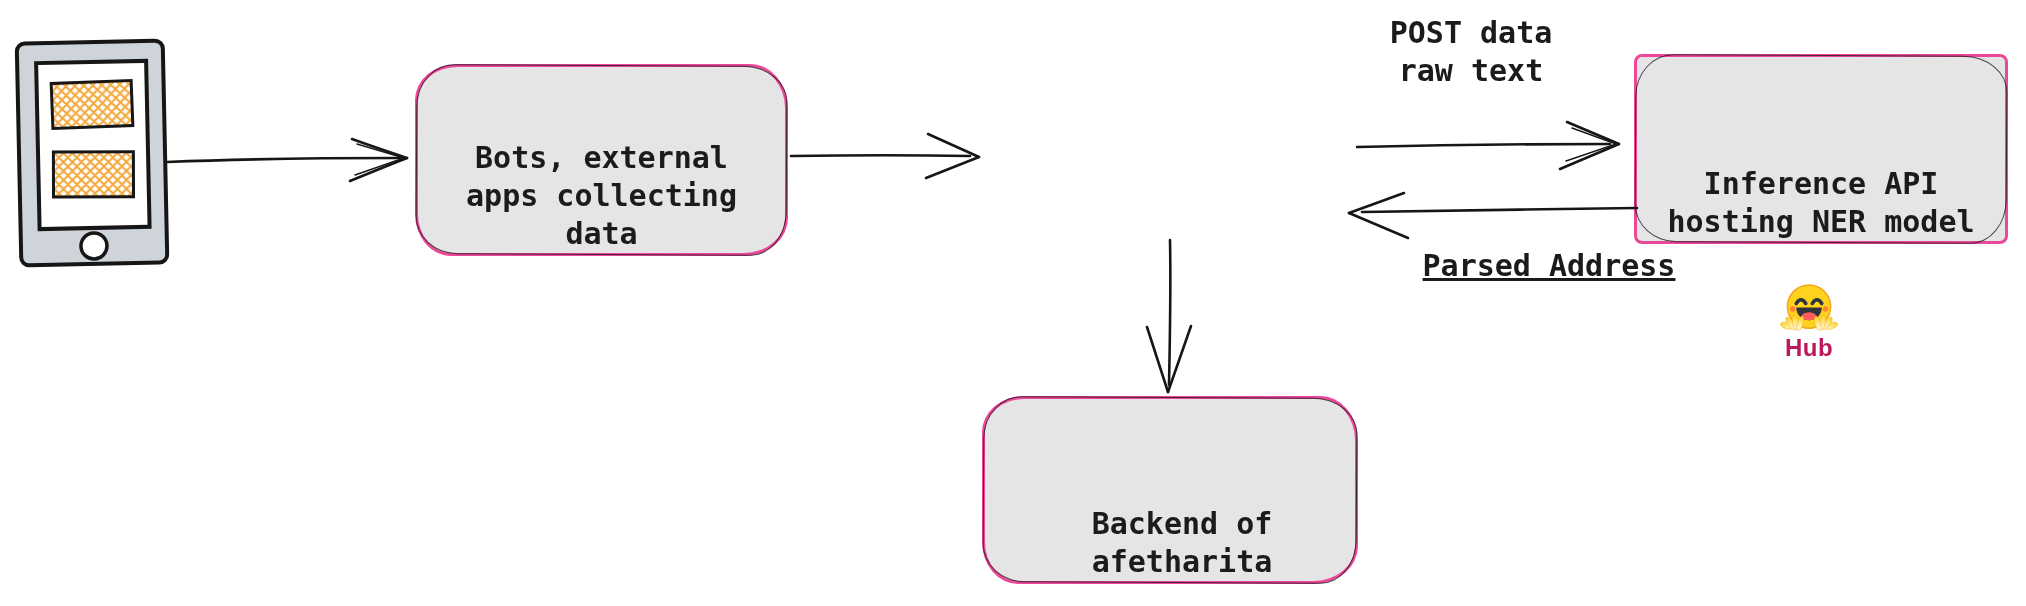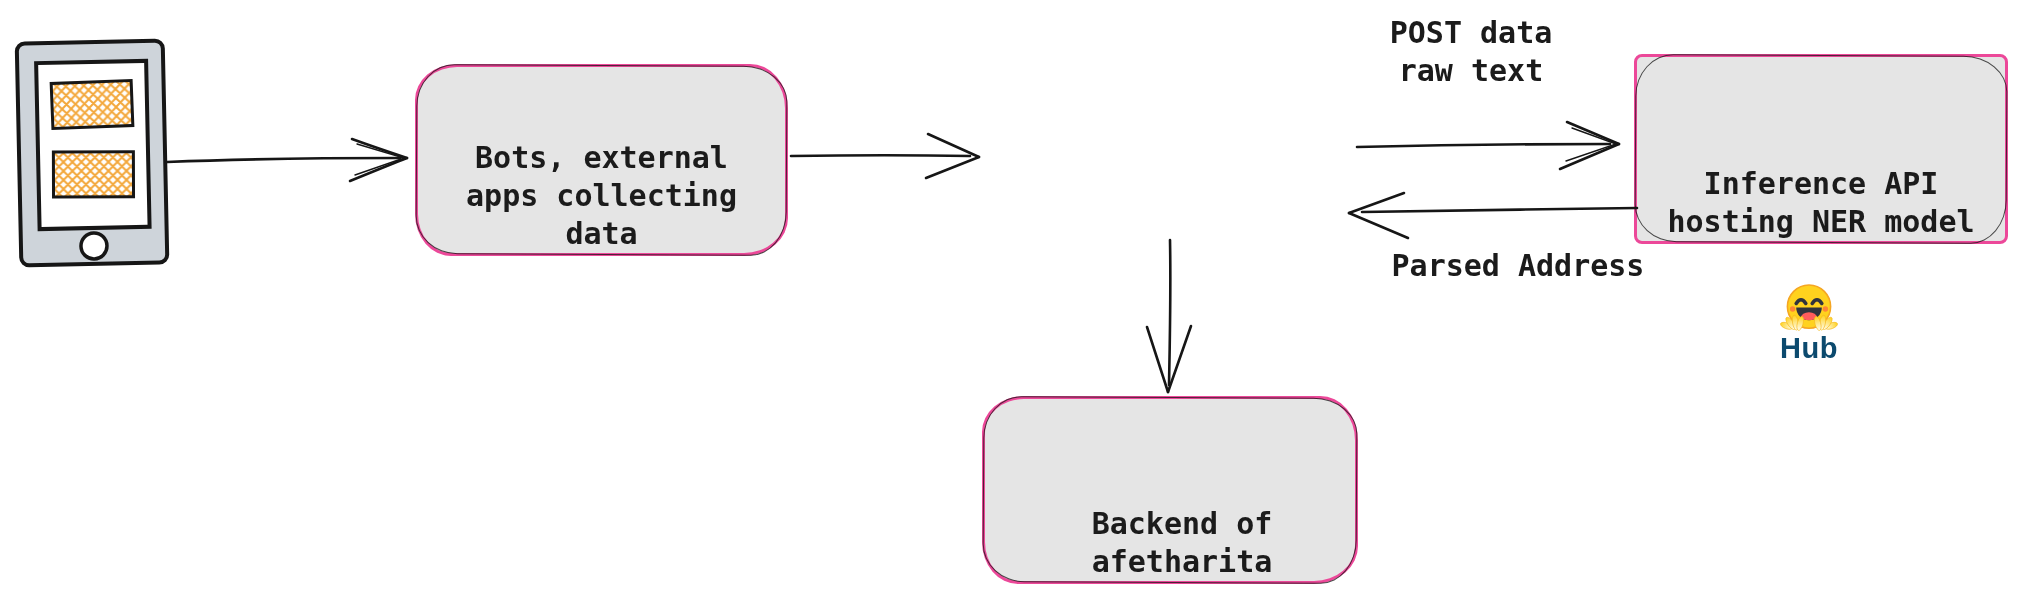--- a/index.html
+++ b/index.html
@@ -63,40 +63,40 @@
   .edge-label {
     position: absolute;
     z-index: 4;
     font-size: 30px;
     line-height: 38px;
     font-weight: bold;
     text-align: center;
     white-space: pre-line;
   }
   #label-post   { left: 1360px; top: 14px;  width: 222px; }
-  #label-parsed { left: 1372px; top: 247px; width: 292px; }
+  #label-parsed { left: 1403px; top: 247px; width: 292px; text-decoration: underline; }
 
   
   .hub-badge {
     position: absolute;
     z-index: 4;
     left: 1774px;
     top: 281px;
     width: 70px;
     display: flex;
     flex-direction: column;
     align-items: center;
   }
   .hub-caption {
     font-family: "Liberation Sans", sans-serif;
     font-weight: bold;
-    font-size: 29px;
+    font-size: 24px;
     line-height: 30px;
     letter-spacing: 0.5px;
-    color: #0c4a6e;
+    color: #be185d;
     margin-top: -4px;
   }
 </style>
 </head>
 <body>
 
 <div class="canvas">
 
   <svg class="layer" viewBox="0 0 2026 606" xmlns="http://www.w3.org/2000/svg">
     <defs>

